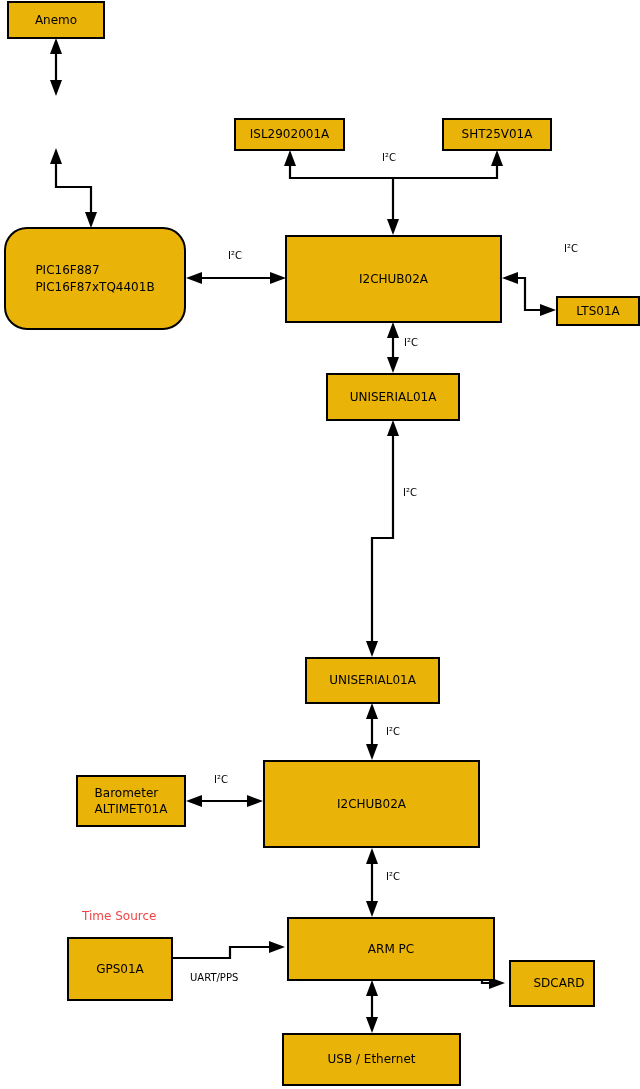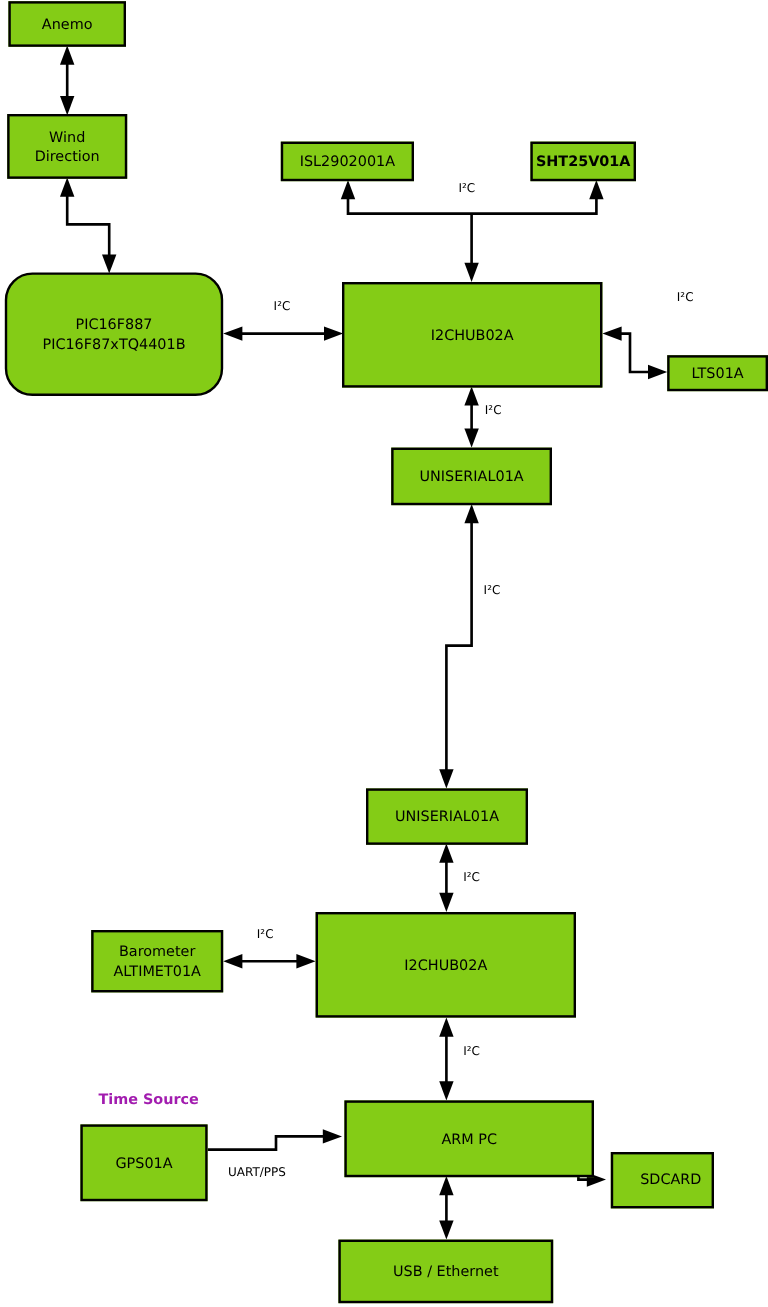--- a/index.html
+++ b/index.html
@@ -12,45 +12,43 @@
     width: 640px;
     height: 1089px;
     background: #ffffff;
     font-family: "DejaVu Sans", "Liberation Sans", sans-serif;
     overflow: hidden;
   }
   .node {
     position: absolute;
     box-sizing: border-box;
     border: 2px solid #000000;
-    background: #84cc16;
+    background: #eab308;
     display: flex;
     align-items: center;
     justify-content: center;
-    text-align: center;
     color: #000000;
     font-size: 12px;
     line-height: 1.35;
     white-space: pre-line;
     z-index: 3;
   }
   .edge-label {
     position: absolute;
     font-size: 10px;
     color: #000000;
     white-space: nowrap;
     z-index: 4;
   }
   .free-label {
     position: absolute;
     font-size: 12px;
-    color: #a21caf;
+    color: #ef4444;
     white-space: nowrap;
     z-index: 4;
-    font-weight: bold;
   }
   svg.wires {
     position: absolute;
     left: 0;
     top: 0;
     width: 640px;
     height: 1089px;
     z-index: 1;
     overflow: visible;
   }
@@ -146,29 +144,27 @@
 
     <g>
       <line x1="372" y1="988" x2="372" y2="1025"></line>
       <polygon points="372,980 366,996 378,996"></polygon>
       <polygon points="372,1033 366,1017 378,1017"></polygon>
     </g>
   </svg>
 
   <div class="node" style="left:7px; top:1px; width:98px; height:38px;">Anemo</div>
 
-  <div class="node" style="left:6px; top:95px; width:100px; height:54px;">Wind
-Direction</div>
 
   <div class="node" style="left:4px; top:227px; width:182px; height:103px;border-radius:23px;">PIC16F887
 PIC16F87xTQ4401B</div>
 
   <div class="node" style="left:234px; top:118px; width:111px; height:33px;">ISL2902001A</div>
 
-  <div class="node" style="left:442px; top:118px; width:88px; height:33px;font-weight:bold;">SHT25V01A</div>
+  <div class="node" style="left:442px; top:118px; width:110px; height:33px;">SHT25V01A</div>
 
   <div class="node" style="left:285px; top:235px; width:217px; height:88px;">I2CHUB02A</div>
 
   <div class="node" style="left:556px; top:296px; width:84px; height:30px;">LTS01A</div>
 
   <div class="node" style="left:326px; top:373px; width:134px; height:48px;">UNISERIAL01A</div>
 
   <div class="node" style="left:305px; top:657px; width:135px; height:47px;">UNISERIAL01A</div>
 
   <div class="node" style="left:263px; top:760px; width:217px; height:88px;">I2CHUB02A</div>

